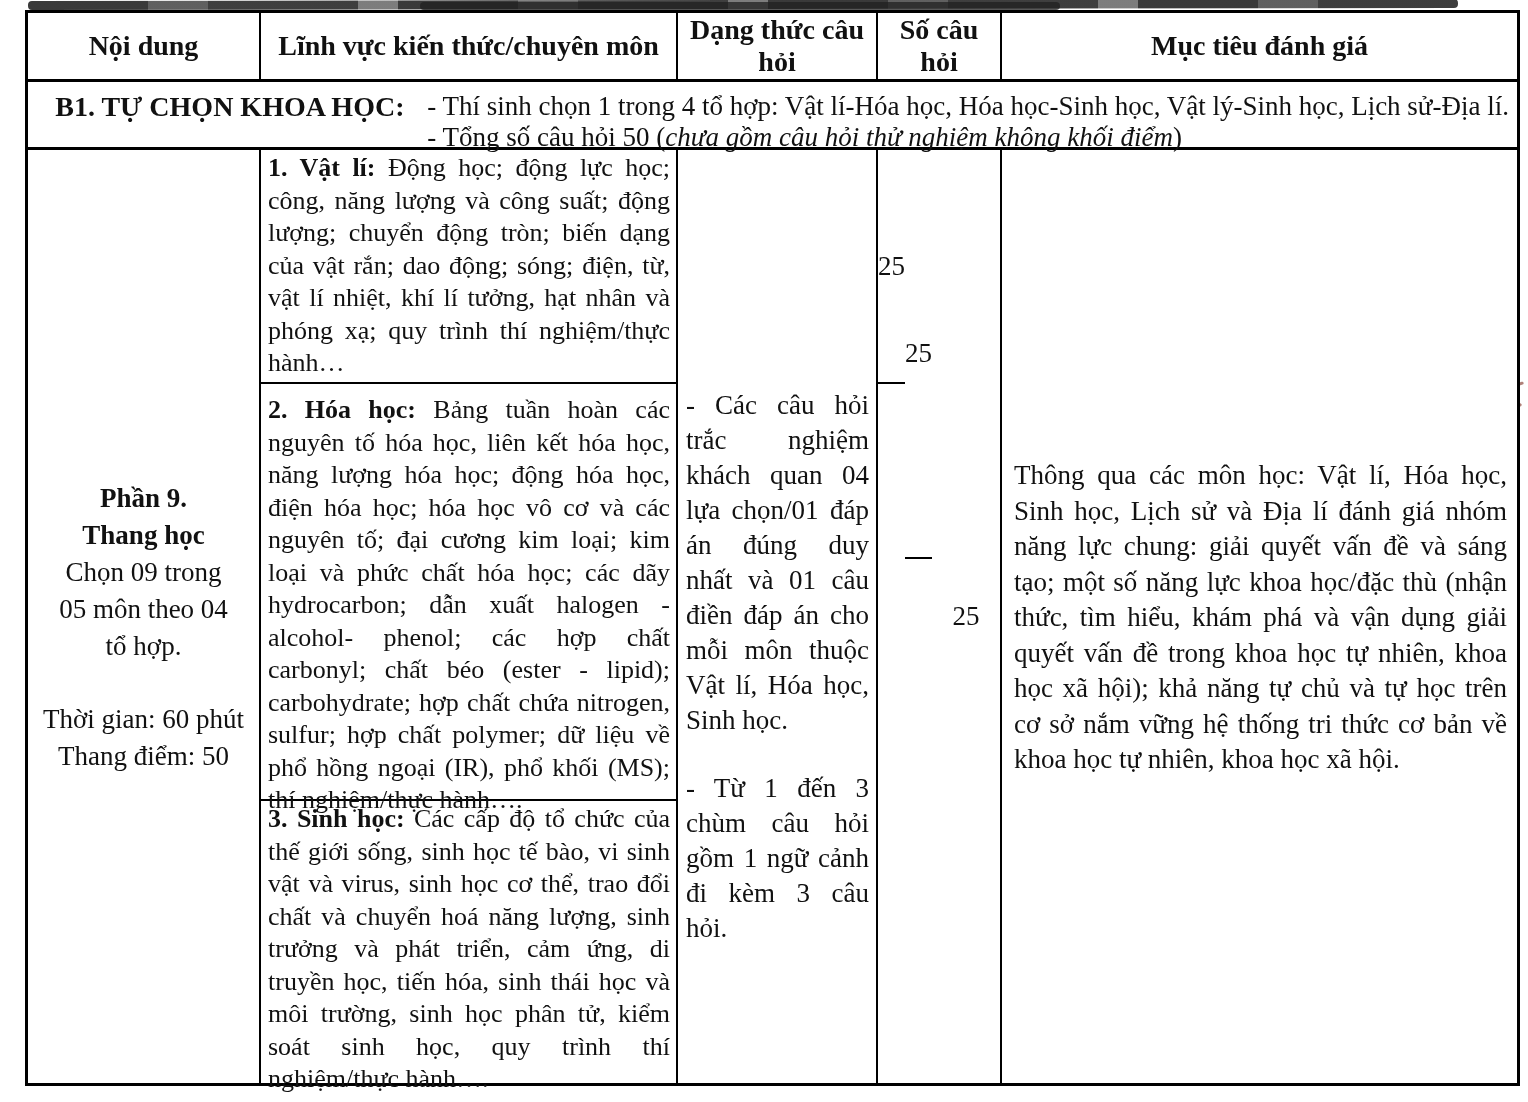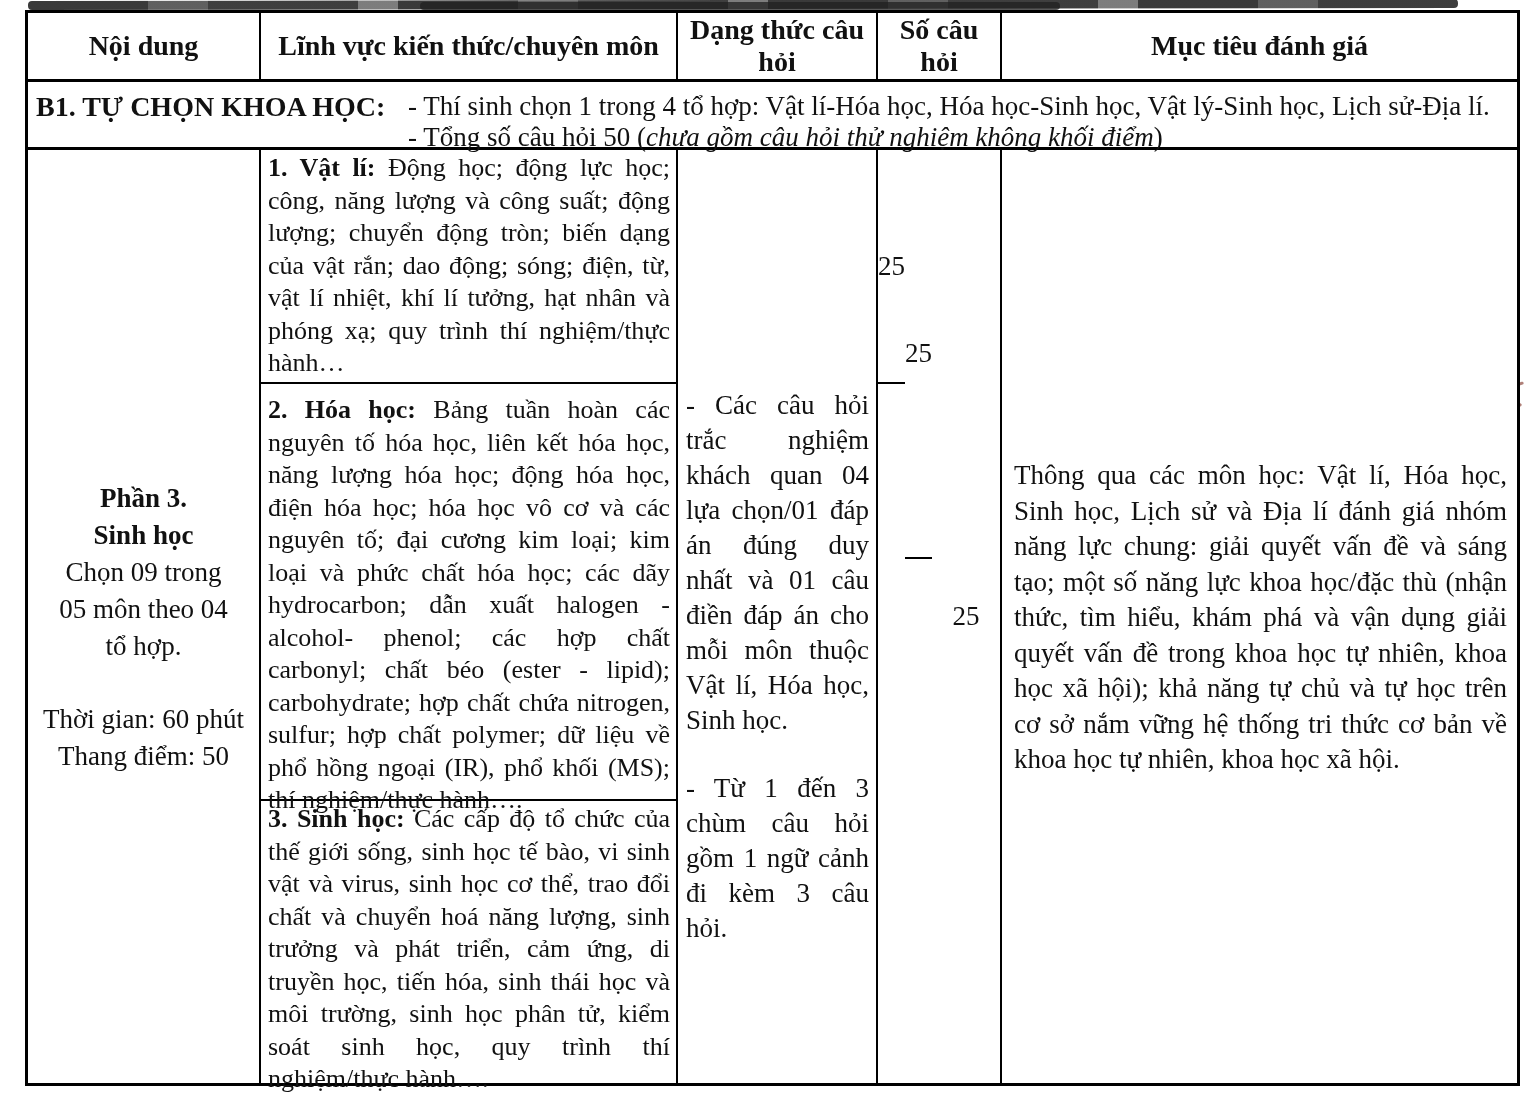--- a/index.html
+++ b/index.html
@@ -41,21 +41,21 @@
     font-weight:bold; font-size:28px; line-height:32px;
     border-right:2px solid #000; padding:0 10px;
   }
   .header-cell:last-child { border-right:none; }
   .w-col1 { width:233px; flex:none; }
   .w-col2 { width:417px; flex:none; }
   .w-col3 { width:200px; flex:none; }
   .w-col4 { width:124px; flex:none; }
   .w-col5 { flex:1 1 auto; }
 
-  .b1-row { height:68px; border-bottom:3px solid #000; padding:4px 8px 0 8px; }
+  .b1-row { height:68px; border-bottom:3px solid #000; padding:4px 8px 0 8px;justify-content:flex-end; }
   .b1-title { font-weight:bold; font-size:28px; width:372px; flex:none; padding-top:5px; }
   .b1-content { font-size:27px; line-height:31px; padding-top:5px; }
   .b1-italic { font-style:italic; }
 
   .body-row { flex:1 1 auto; min-height:0; }
   .body-col { border-right:2px solid #000; min-height:0; }
   .body-col:last-child { border-right:none; }
 
   
   .noi-dung-cell { padding-top:330px; text-align:center; font-size:27px; line-height:37px; }
@@ -113,22 +113,22 @@
       <div class="b1-title">B1. TỰ CHỌN KHOA HỌC:</div>
       <div class="b1-content">
         <div>- Thí sinh chọn 1 trong 4 tổ hợp: Vật lí-Hóa học, Hóa học-Sinh học, Vật lý-Sinh học, Lịch sử-Địa lí.</div>
         <div><span>- Tổng số câu hỏi 50 (</span><span class="b1-italic">chưa gồm câu hỏi thử nghiệm không khối điểm</span><span>)</span></div>
       </div>
     </div>
 
     <div class="row body-row">
 
       <div class="body-col w-col1 noi-dung-cell">
-        <div class="bold">Phần 3.</div>
-        <div class="bold">Sinh học</div>
+        <div class="bold">Phần 9.</div>
+        <div class="bold">Thang học</div>
         <div>Chọn 09 trong</div>
         <div>05 môn theo 04</div>
         <div>tổ hợp.</div>
         <div class="nd-gap"></div>
         <div>Thời gian: 60 phút</div>
         <div>Thang điểm: 50</div>
       </div>
 
       <div class="body-col w-col2 col2-stack">
         <div class="subject-cell sub-1"><span class="lead">1. Vật lí:</span><span> Động học; động lực học; công, năng lượng và công suất; động lượng; chuyển động tròn; biến dạng của vật rắn; dao động; sóng; điện, từ, vật lí nhiệt, khí lí tưởng, hạt nhân và phóng xạ; quy trình thí nghiệm/thực hành…</span></div>

